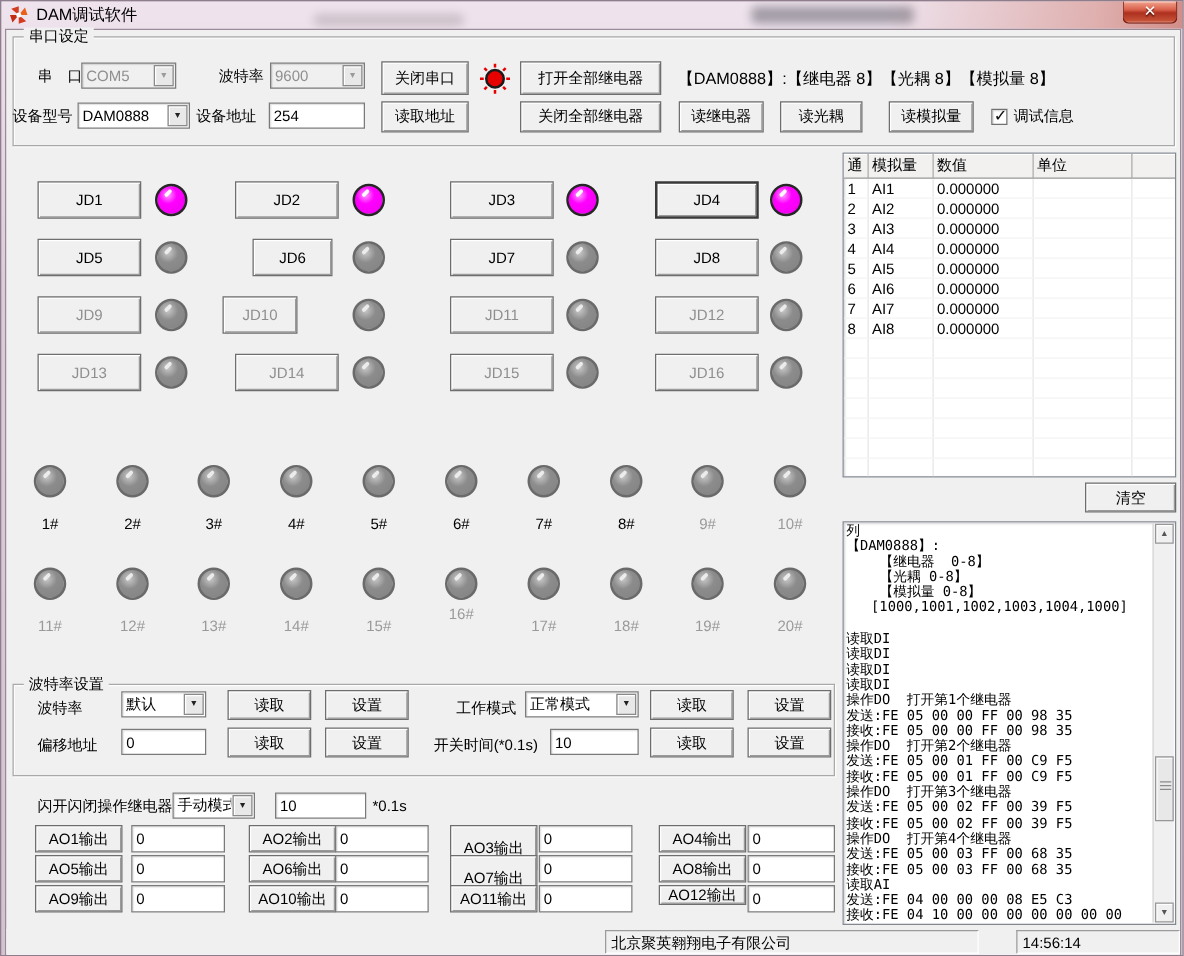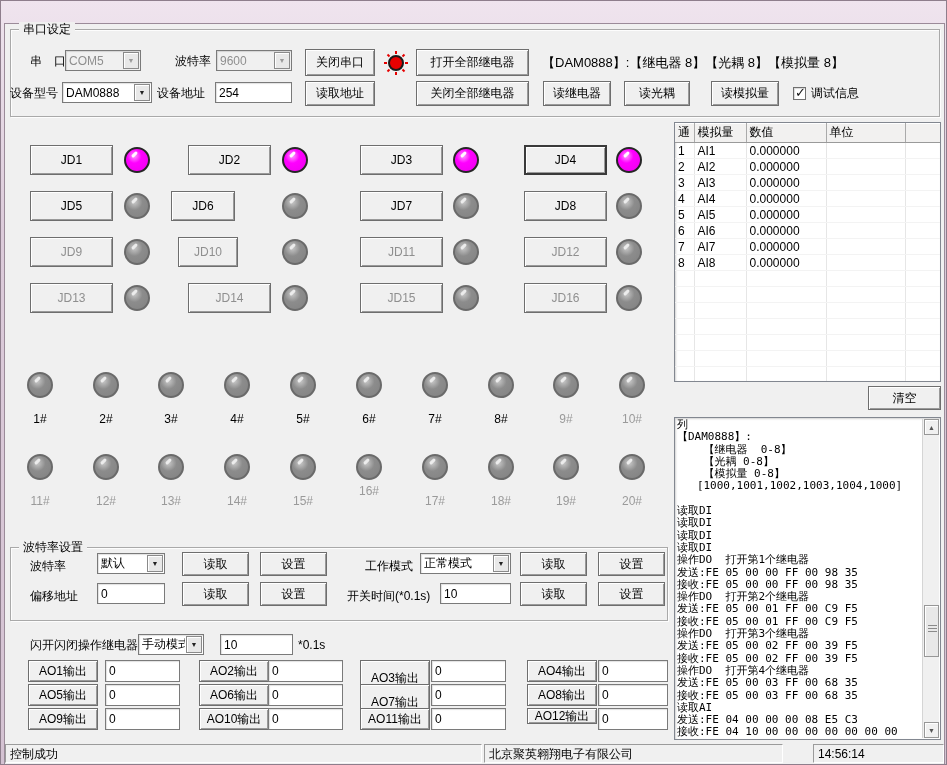--- a/index.html
+++ b/index.html
@@ -45,20 +45,34 @@
   .varrow { position:absolute; left:1px; width:15px; height:16px; background:#f0f0f0; border:1px solid #979797; box-shadow:inset 1px 1px 0 #fff; font-size:7px; color:#555; display:flex; align-items:center; justify-content:center; }
   .vthumb { position:absolute; left:1px; top:186px; width:15px; height:52px; background:#e8e8e8; border:1px solid #979797; box-shadow:inset 1px 1px 0 #fff; }
   .vthumb::after { content:""; position:absolute; left:3px; top:22px; width:9px; height:1px; background:#8a8a8a; box-shadow:0 3px 0 #8a8a8a, 0 -3px 0 #8a8a8a; }
   .statusbar { position:absolute; left:0; top:719px; width:939px; height:21px; background:#f0f0f0; }
   .spanel { position:absolute; top:1px; height:19px; border:1px solid; border-color:#9b9b9b #fff #fff #9b9b9b; padding:0 4px; line-height:18px; overflow:hidden; white-space:nowrap; }
 </style>
 </head>
 <body>
 
 <div class="window">
+  <div class="titlebar">
+    <div class="smudge2"></div>
+    <div class="smudge1"></div>
+    <div class="redglow"></div>
+    <svg class="app-icon" viewBox="0 0 16 16">
+      <path d="M8 8 L2 3 L8 1 Z" fill="#d43b1f"></path>
+        <path d="M8 8 L13 2 L15 8 Z" fill="#e8601c"></path>
+      <path d="M8 8 L14 13 L8 15 Z" fill="#d43b1f"></path>
+        <path d="M8 8 L3 14 L1 8 Z" fill="#c12c12"></path>
+      <circle cx="8" cy="8" r="2" fill="#fff"></circle>
+    </svg>
+    <span class="title-text">DAM调试软件</span>
+    <div class="close-btn">✕</div>
+  </div>
 
   <div class="client">
 
     <div class="group" style="left:5px;top:5px;width:930px;height:88px">
       <span class="group-label">串口设定</span>
     </div>
     <span class="lbl" style="left:25px;top:26px">串　口</span>
     <div class="combo dis" style="left:60px;top:26px;width:76px">
       <span class="ctext">COM5</span>
       <span class="carrow">▼</span>
@@ -106,21 +120,21 @@
     <span class="light on" style="left:119px;top:123px"></span>
     <div class="btn" style="left:183px;top:121px;width:83px;height:30px">JD2</div>
     <span class="light on" style="left:277px;top:123px"></span>
     <div class="btn" style="left:355px;top:121px;width:83px;height:30px">JD3</div>
     <span class="light on" style="left:448px;top:123px"></span>
     <div class="btn focus" style="left:519px;top:121px;width:83px;height:30px">JD4</div>
     <span class="light on" style="left:611px;top:123px"></span>
 
     <div class="btn" style="left:25px;top:167px;width:83px;height:30px">JD5</div>
     <span class="light off" style="left:119px;top:169px"></span>
-    <div class="btn" style="left:166px;top:167px;width:64px;height:30px">JD6</div>
+    <div class="btn" style="left:197px;top:167px;width:64px;height:30px">JD6</div>
     <span class="light off" style="left:277px;top:169px"></span>
     <div class="btn" style="left:355px;top:167px;width:83px;height:30px">JD7</div>
     <span class="light off" style="left:448px;top:169px"></span>
     <div class="btn" style="left:519px;top:167px;width:83px;height:30px">JD8</div>
     <span class="light off" style="left:611px;top:169px"></span>
 
     <div class="btn dis" style="left:25px;top:213px;width:83px;height:30px">JD9</div>
     <span class="light off" style="left:119px;top:215px"></span>
     <div class="btn dis" style="left:173px;top:213px;width:60px;height:30px">JD10</div>
     <span class="light off" style="left:277px;top:215px"></span>
@@ -399,19 +413,18 @@
     <div class="btn" style="left:23px;top:684px;width:70px;height:22px">AO9输出</div>
     <input class="txt" style="left: 100px; top: 684px; width: 75px; height: 22px;" value="0">
     <div class="btn" style="left:194px;top:684px;width:70px;height:22px">AO10输出</div>
     <input class="txt" style="left: 263px; top: 684px; width: 75px; height: 22px;" value="0">
     <div class="btn" style="left:355px;top:684px;width:70px;height:22px">AO11输出</div>
     <input class="txt" style="left: 426px; top: 684px; width: 75px; height: 22px;" value="0">
     <div class="btn" style="left:522px;top:684px;width:70px;height:16px">AO12输出</div>
     <input class="txt" style="left: 593px; top: 684px; width: 70px; height: 22px;" value="0">
 
     <div class="statusbar">
-      <div class="spanel" style="left:0;width:477px">控制成功</div>
       <div class="spanel" style="left:479px;width:299px">北京聚英翱翔电子有限公司</div>
       <div class="spanel" style="left:808px;width:131px">14:56:14</div>
     </div>
 
   </div>
 </div>
 
 </body></html>

